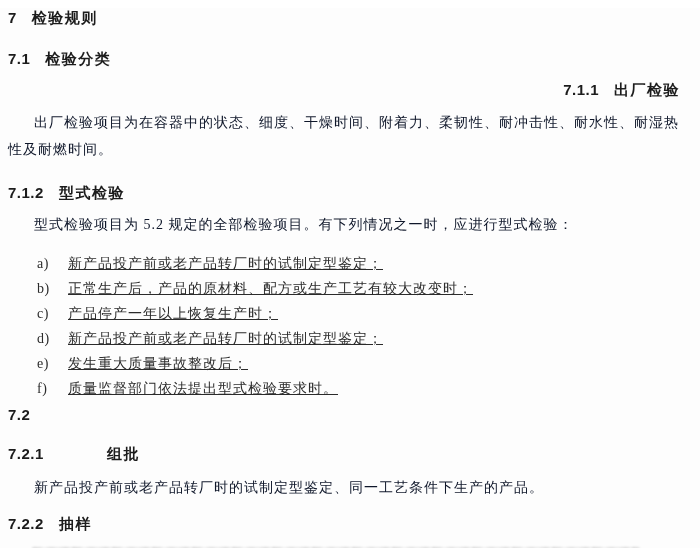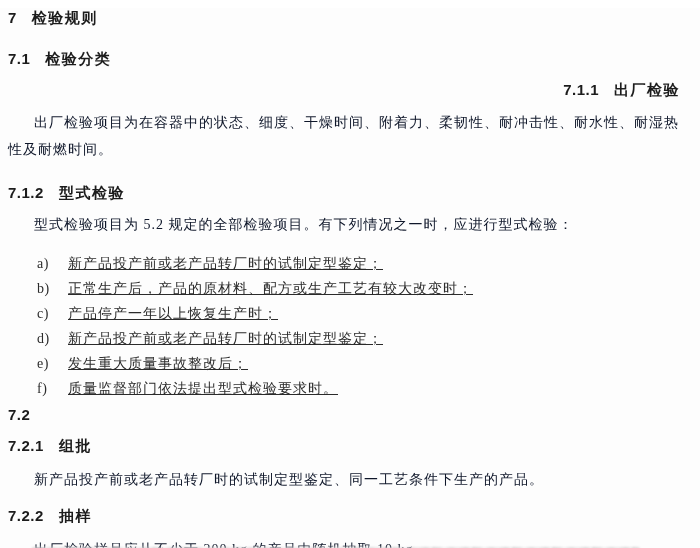--- a/index.html
+++ b/index.html
@@ -36,21 +36,21 @@
   }
   .heading .num {
     margin-right: 15px;
     letter-spacing: 0.5px;
   }
   .h1 { margin-top: 8px; }
   .h2-71 { margin-top: 21px; }
   .h3-711 { margin-top: 11px; justify-content: flex-end; }
   .h3-712 { margin-top: 20px; align-items: flex-end; }
   .h2-72 { margin-top: 4px; }
-  .h3-721 { margin-top: 11px; }
+  .h3-721 { margin-top: 19px; gap: 48px; }
   .h3-722 { margin-top: 14px; }
   .para {
     line-height: 27px;
     text-indent: 26px;
     color: #0f172a;
   }
   .p-711 { margin-top: 9px; }
   .p-712 { margin-top: 9px; line-height: 25px; }
   .p-721 { margin-top: 11px; line-height: 25px; }
   .p-722 { margin-top: 11px; line-height: 25px; }

